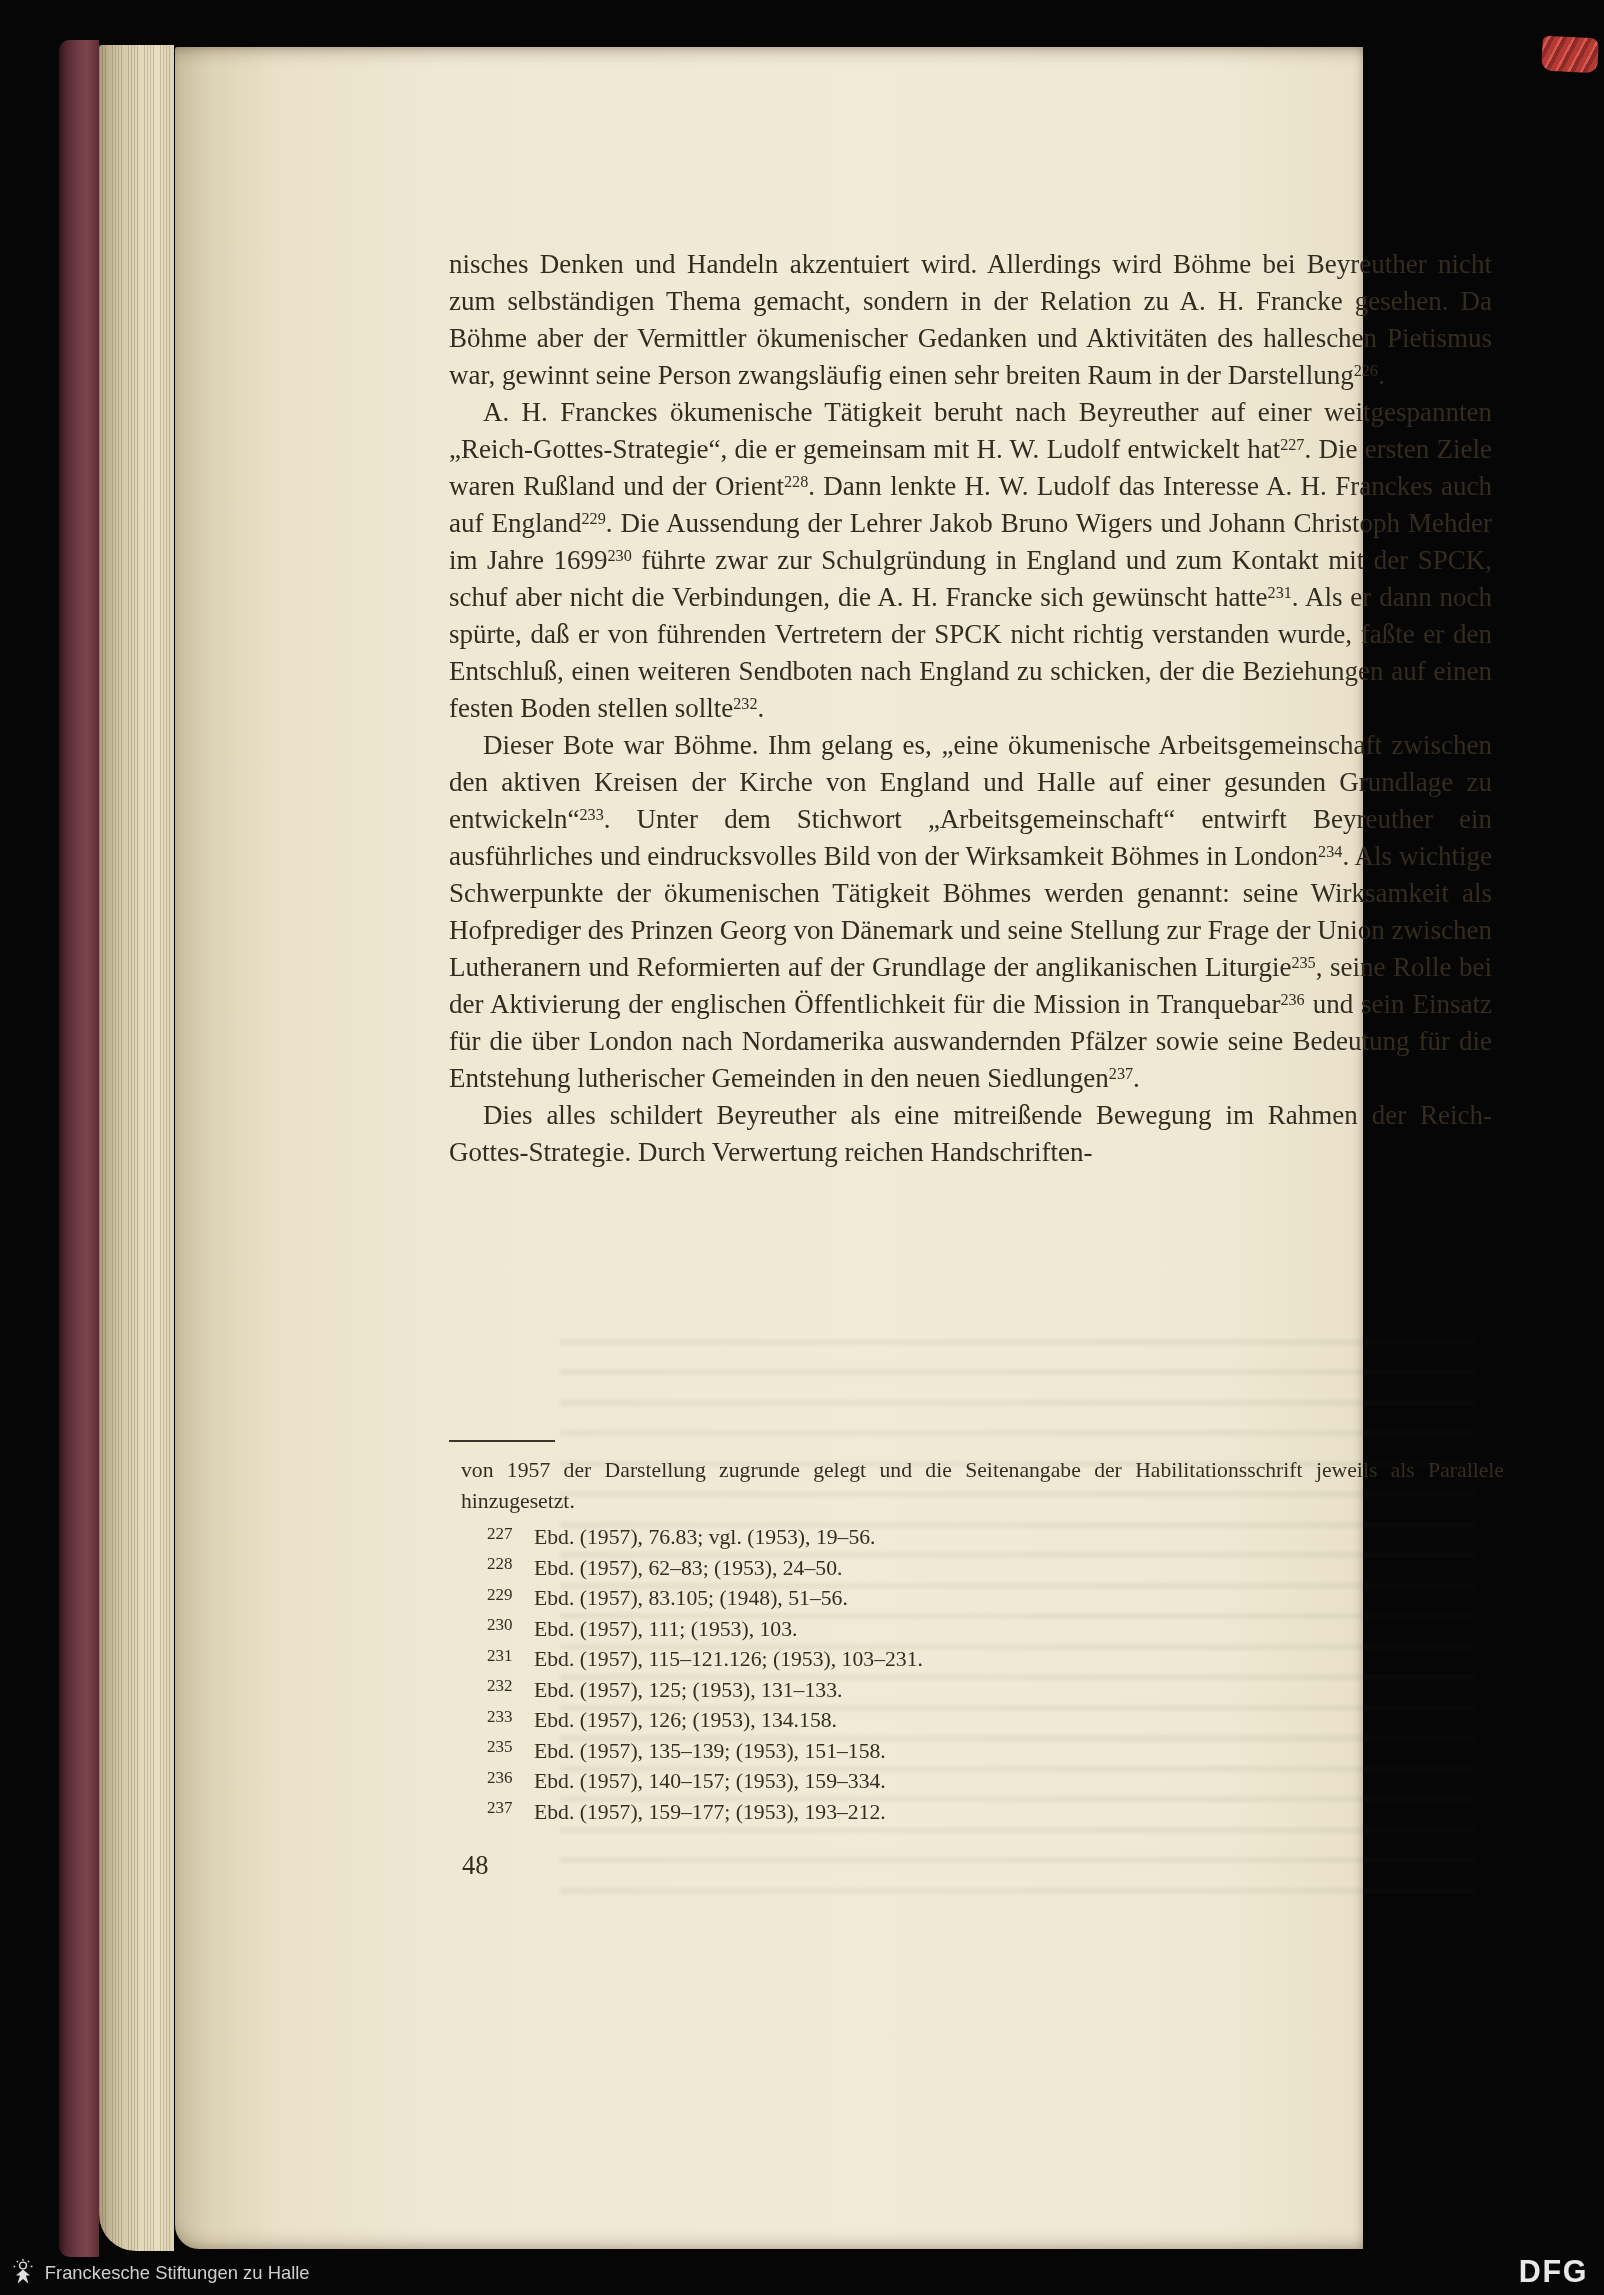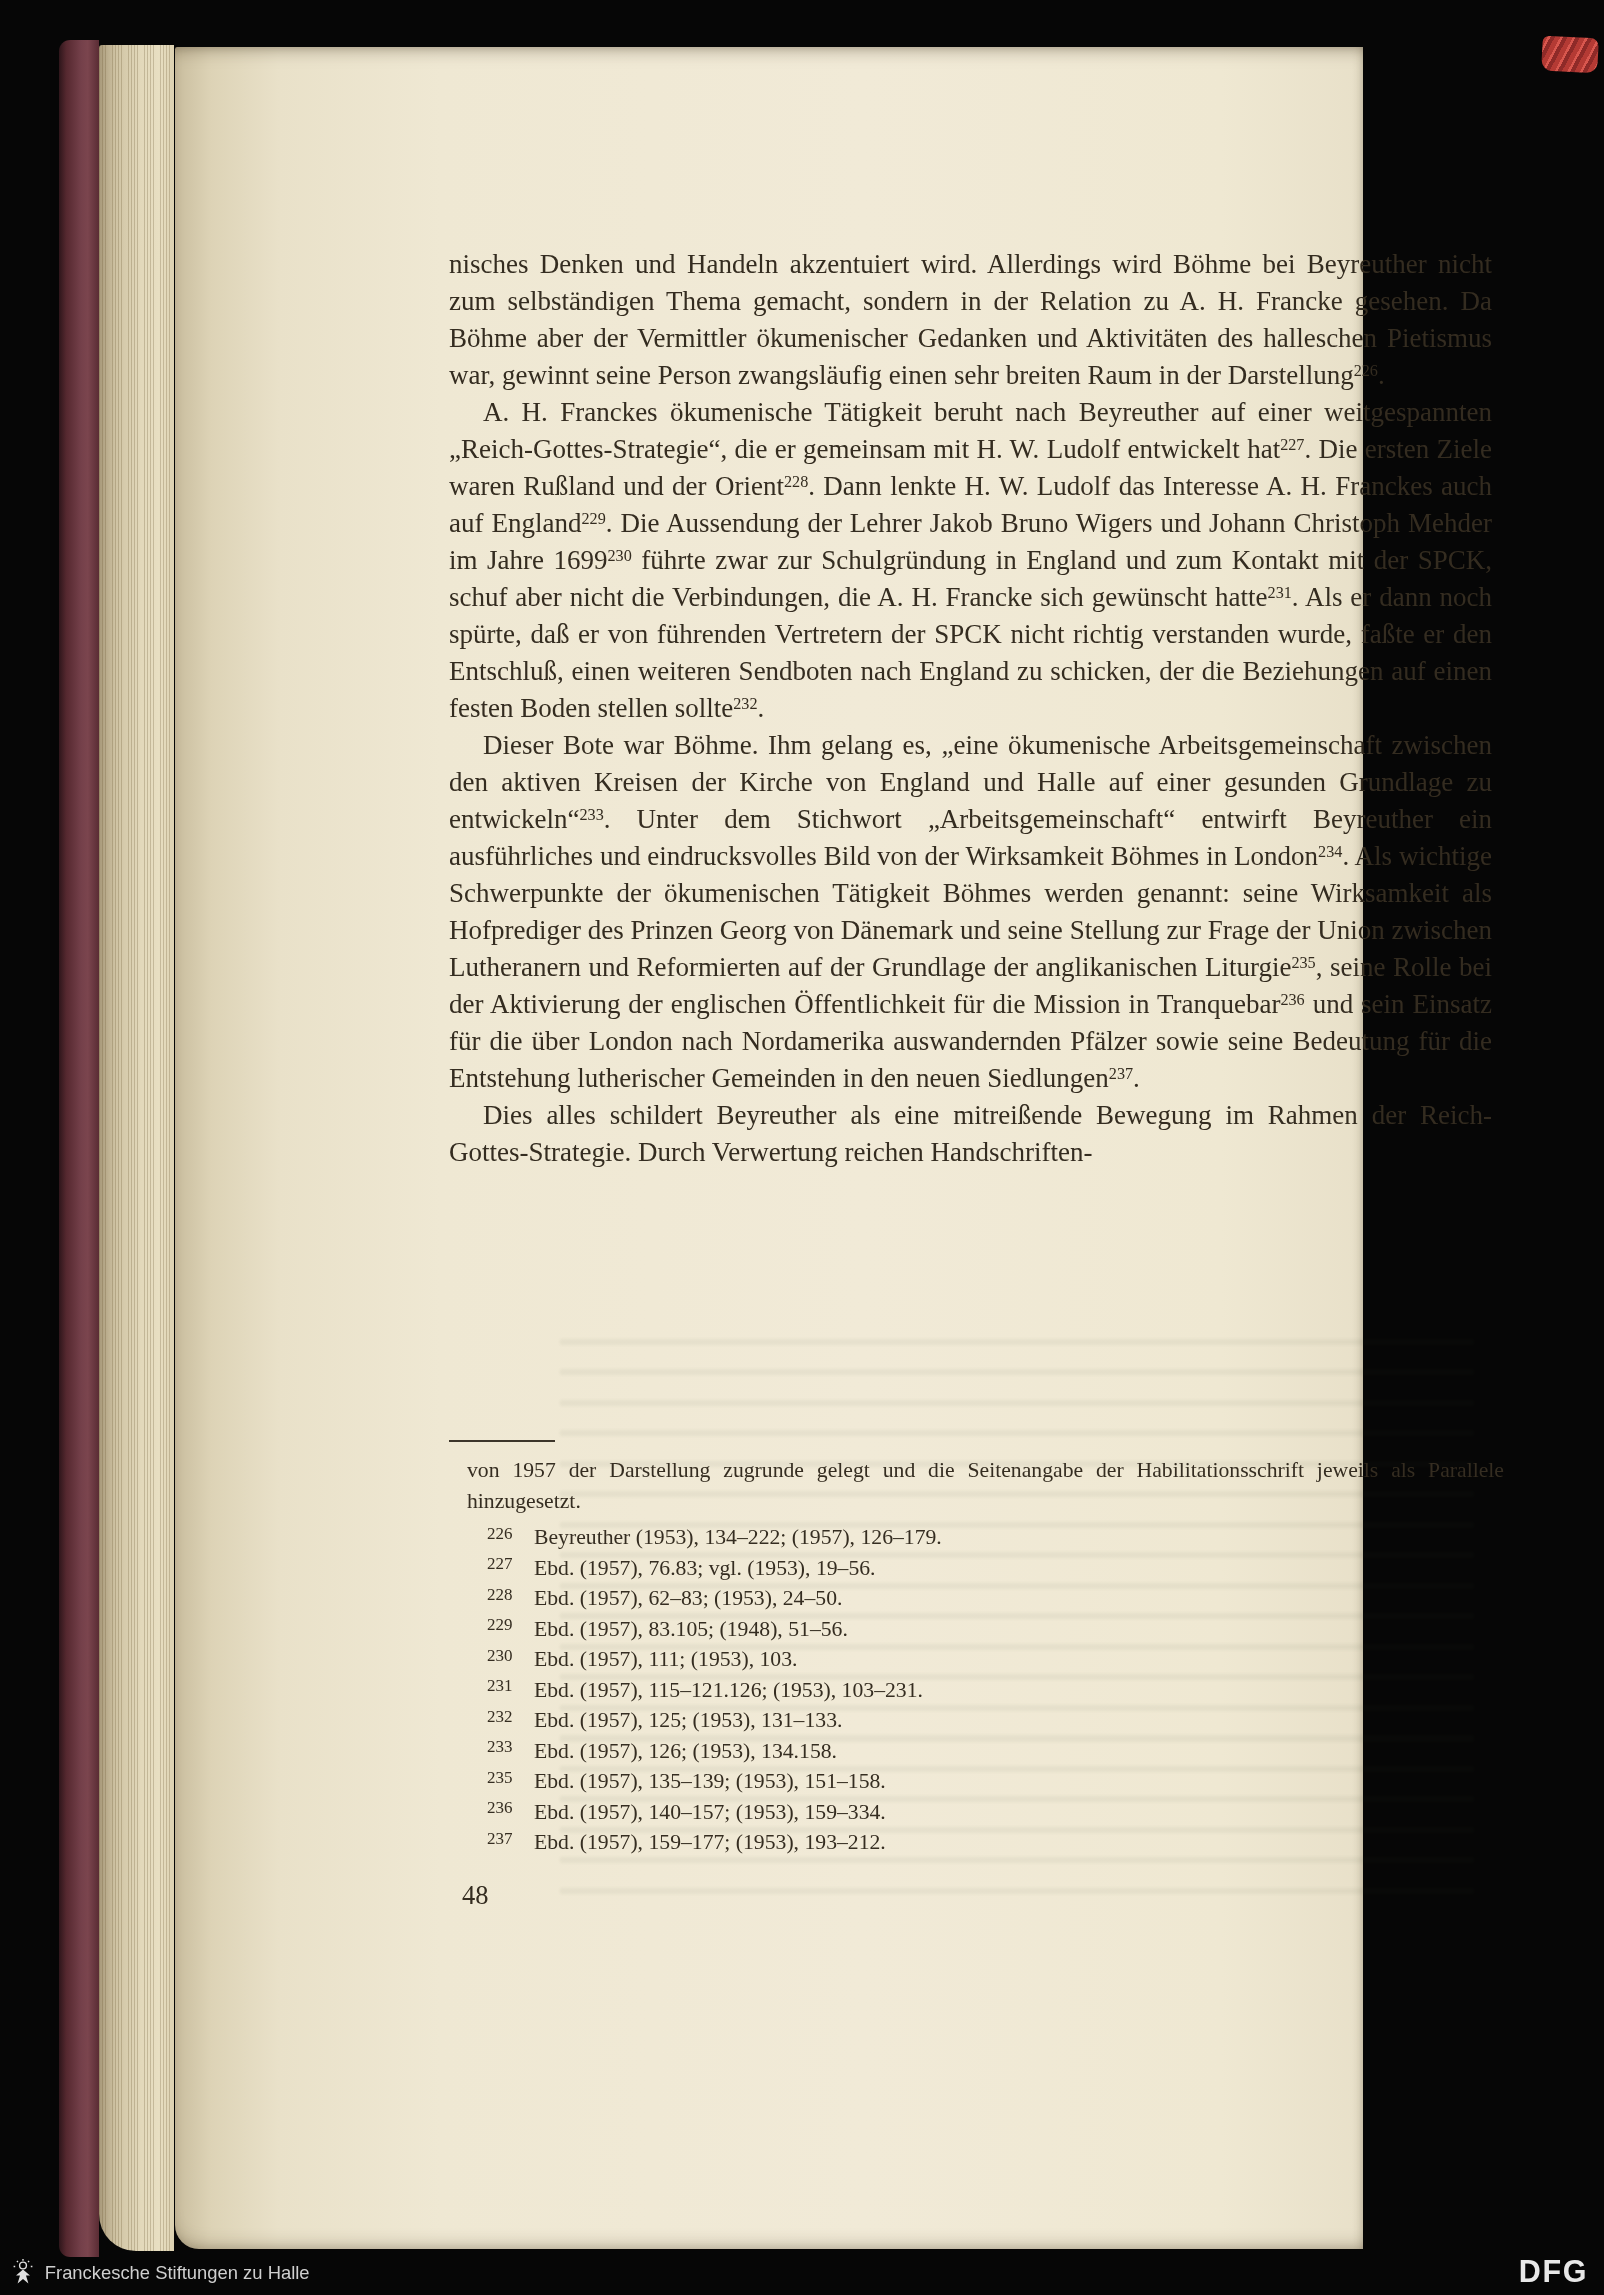--- a/index.html
+++ b/index.html
@@ -54,21 +54,21 @@
   .body-text p.indent { text-indent: 34px; }
   .body-text sup, .fn-num {
     font-size: .6em; line-height: 0; position: relative; top: -.48em; vertical-align: baseline;
   }
 
   .footnote-block {
     position: absolute; left: 274px; top: 1393px; width: 1055px; z-index: 2;
     color: #352d21; font-size: 21.7px; line-height: 30.5px;
   }
   .fn-sep { width: 106px; border-top: 2.4px solid #3c352a; margin: 0; }
-  .fn-preamble { margin: 13px 0 0 18px; text-align: justify; }
+  .fn-preamble { margin: 13px 0 0 12px; text-align: justify; }
   .fn-list { margin-top: 6.4px; }
   .fn-item { margin-left: 38px; }
   .fn-num { display: inline-block; min-width: 47px; top: -5.6px; font-size: 17px; }
   .page-number { margin: 22.5px 0 0 13px; font-size: 26.5px; color: #342c20; }
 
   
   .footer-left {
     position: absolute; left: 11.2px; top: 2254px; height: 37px;
     display: flex; align-items: center; gap: 9.6px;
     color: #cfcfcf; font-family: "Liberation Sans", sans-serif; font-size: 18.4px;
@@ -96,21 +96,20 @@
         <p class="">nisches Denken und Handeln akzentuiert wird. Allerdings wird Böhme bei Beyreuther nicht zum selbständigen Thema gemacht, sondern in der Relation zu A. H. Francke gesehen. Da Böhme aber der Vermittler ökumenischer Gedanken und Aktivitäten des halleschen Pietismus war, gewinnt seine Person zwangsläufig einen sehr breiten Raum in der Darstellung<sup>226</sup>.</p>
         <p class="indent">A. H. Franckes ökumenische Tätigkeit beruht nach Beyreuther auf einer weitgespannten „Reich-Gottes-Strategie“, die er gemeinsam mit H. W. Ludolf entwickelt hat<sup>227</sup>. Die ersten Ziele waren Rußland und der Orient<sup>228</sup>. Dann lenkte H. W. Ludolf das Interesse A. H. Franckes auch auf England<sup>229</sup>. Die Aussendung der Lehrer Jakob Bruno Wigers und Johann Christoph Mehder im Jahre 1699<sup>230</sup> führte zwar zur Schulgründung in England und zum Kontakt mit der SPCK, schuf aber nicht die Verbindungen, die A. H. Francke sich gewünscht hatte<sup>231</sup>. Als er dann noch spürte, daß er von führenden Vertretern der SPCK nicht richtig verstanden wurde, faßte er den Entschluß, einen weiteren Sendboten nach England zu schicken, der die Beziehungen auf einen festen Boden stellen sollte<sup>232</sup>.</p>
         <p class="indent">Dieser Bote war Böhme. Ihm gelang es, „eine ökumenische Arbeitsgemeinschaft zwischen den aktiven Kreisen der Kirche von England und Halle auf einer gesunden Grundlage zu entwickeln“<sup>233</sup>. Unter dem Stichwort „Arbeitsgemeinschaft“ entwirft Beyreuther ein ausführliches und eindrucksvolles Bild von der Wirksamkeit Böhmes in London<sup>234</sup>. Als wichtige Schwerpunkte der ökumenischen Tätigkeit Böhmes werden genannt: seine Wirksamkeit als Hofprediger des Prinzen Georg von Dänemark und seine Stellung zur Frage der Union zwischen Lutheranern und Reformierten auf der Grundlage der anglikanischen Liturgie<sup>235</sup>, seine Rolle bei der Aktivierung der englischen Öffentlichkeit für die Mission in Tranquebar<sup>236</sup> und sein Einsatz für die über London nach Nordamerika auswandernden Pfälzer sowie seine Bedeutung für die Entstehung lutherischer Gemeinden in den neuen Siedlungen<sup>237</sup>.</p>
         <p class="indent">Dies alles schildert Beyreuther als eine mitreißende Bewegung im Rahmen der Reich-Gottes-Strategie. Durch Verwertung reichen Handschriften-</p>
       </div>
 
     <div class="footnote-block">
       <div class="fn-sep"></div>
       <p class="fn-preamble" lang="de">von 1957 der Darstellung zugrunde gelegt und die Seitenangabe der Habilitationsschrift jeweils als Parallele hinzugesetzt.</p>
       <div class="fn-list">
-          <div class="fn-item"><span class="fn-num">226</span><span class="fn-text">Beyreuther (1953), 134–222; (1957), 126–179.</span></div>
           <div class="fn-item"><span class="fn-num">227</span><span class="fn-text">Ebd. (1957), 76.83; vgl. (1953), 19–56.</span></div>
           <div class="fn-item"><span class="fn-num">228</span><span class="fn-text">Ebd. (1957), 62–83; (1953), 24–50.</span></div>
           <div class="fn-item"><span class="fn-num">229</span><span class="fn-text">Ebd. (1957), 83.105; (1948), 51–56.</span></div>
           <div class="fn-item"><span class="fn-num">230</span><span class="fn-text">Ebd. (1957), 111; (1953), 103.</span></div>
           <div class="fn-item"><span class="fn-num">231</span><span class="fn-text">Ebd. (1957), 115–121.126; (1953), 103–231.</span></div>
           <div class="fn-item"><span class="fn-num">232</span><span class="fn-text">Ebd. (1957), 125; (1953), 131–133.</span></div>
           <div class="fn-item"><span class="fn-num">233</span><span class="fn-text">Ebd. (1957), 126; (1953), 134.158.</span></div>
           <div class="fn-item"><span class="fn-num">235</span><span class="fn-text">Ebd. (1957), 135–139; (1953), 151–158.</span></div>
           <div class="fn-item"><span class="fn-num">236</span><span class="fn-text">Ebd. (1957), 140–157; (1953), 159–334.</span></div>
           <div class="fn-item"><span class="fn-num">237</span><span class="fn-text">Ebd. (1957), 159–177; (1953), 193–212.</span></div>

